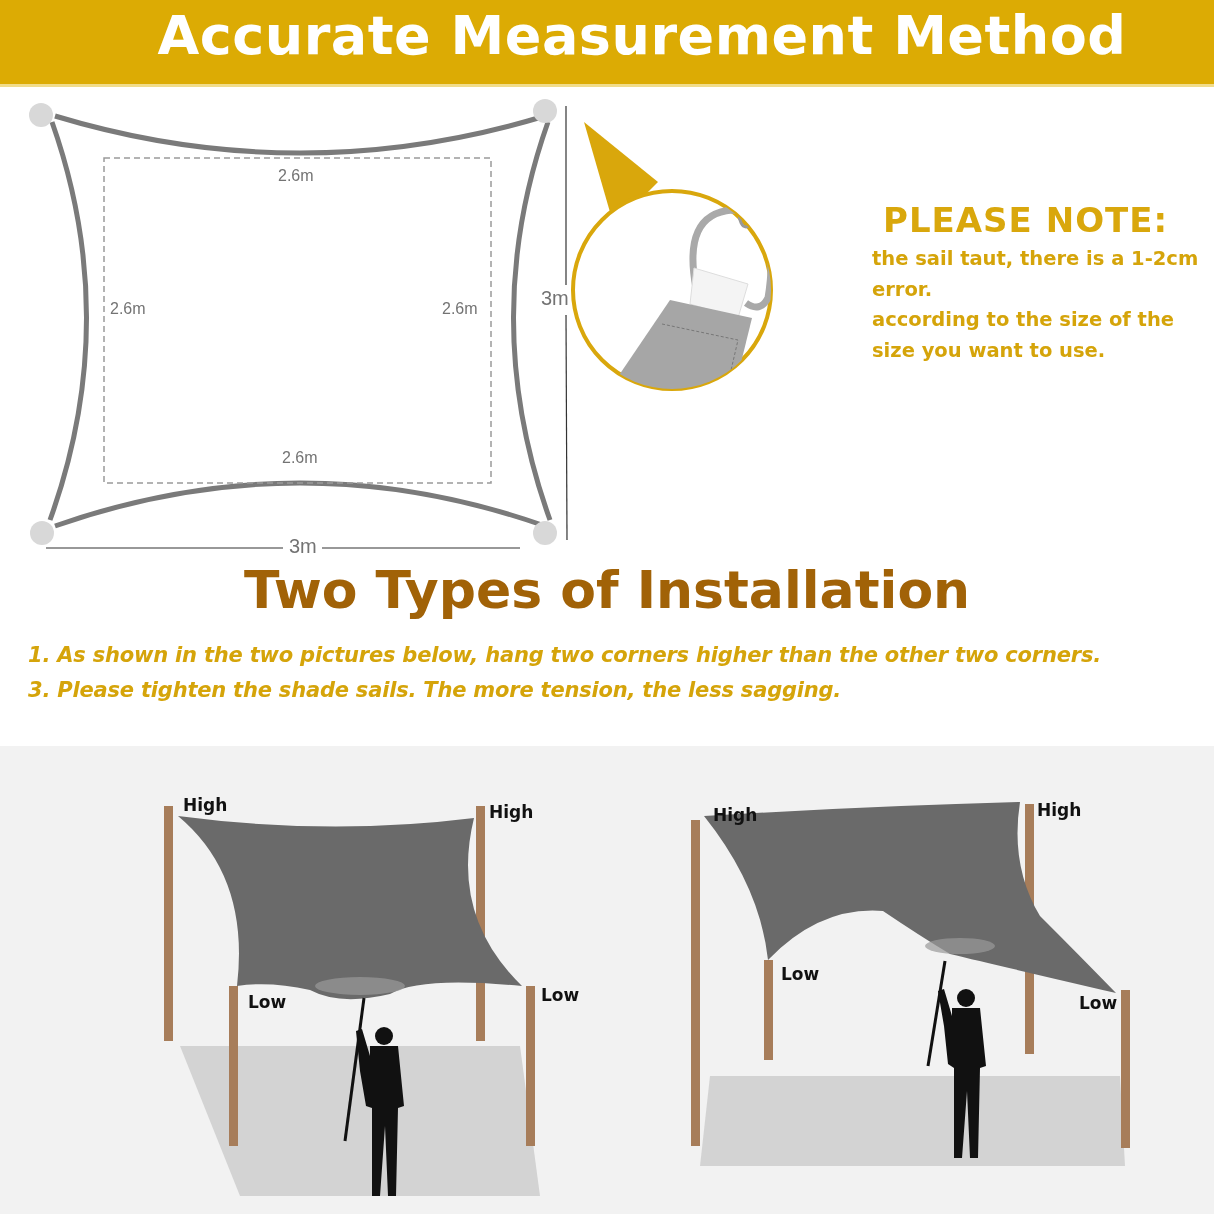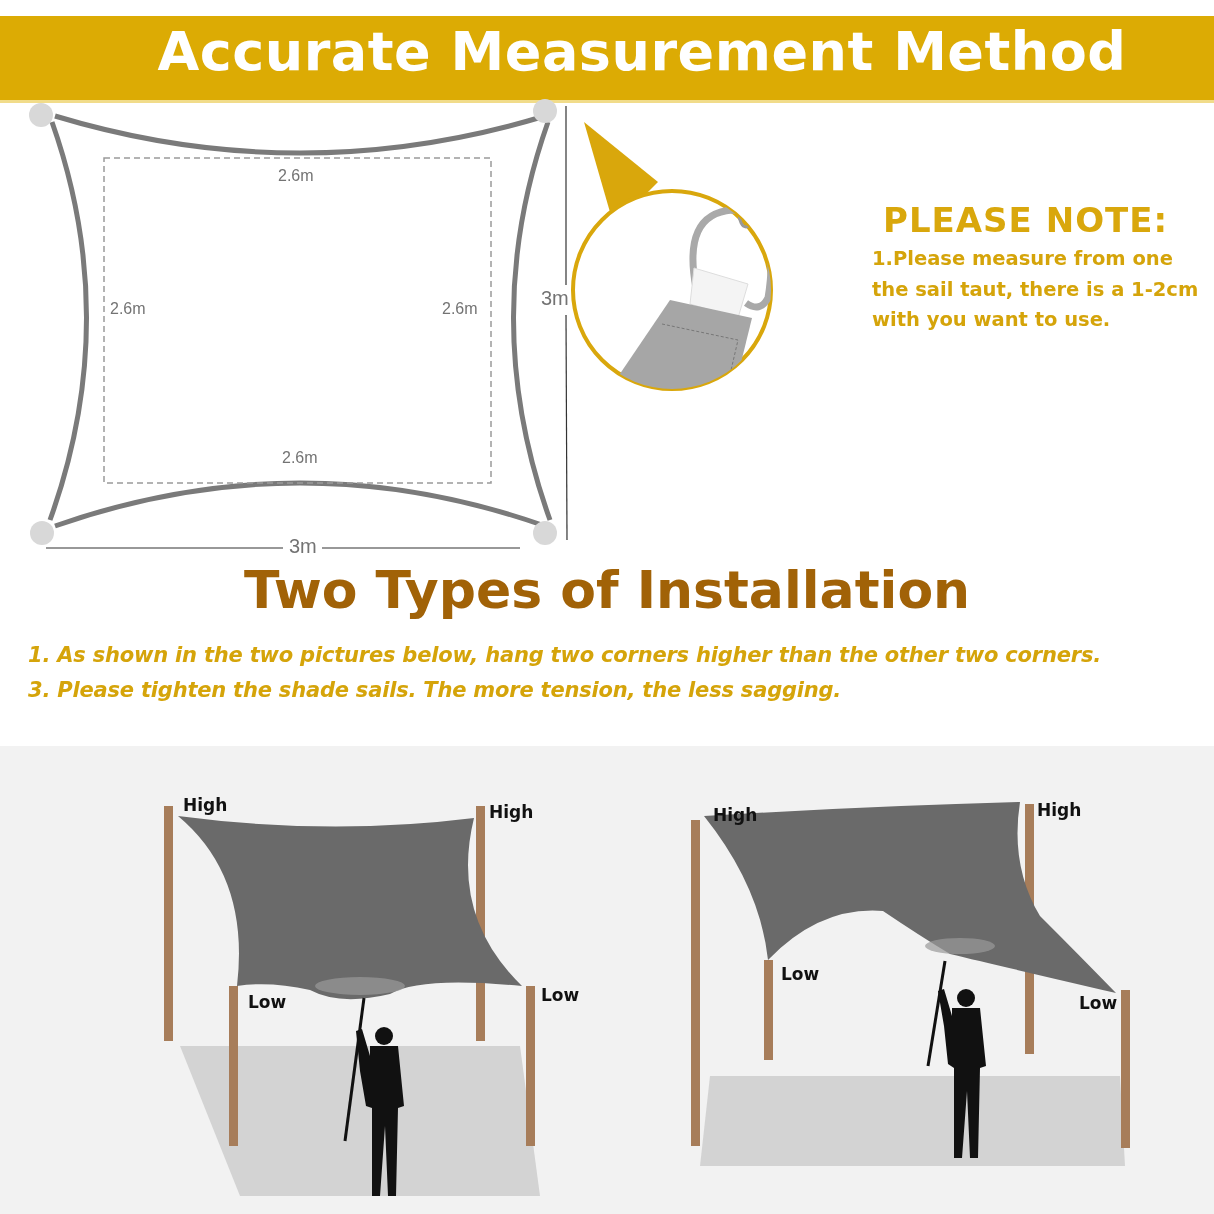--- a/index.html
+++ b/index.html
@@ -1,17 +1,17 @@
 <!DOCTYPE html>
 <html><head>
 <meta charset="utf-8">
 <style>
   html,body{margin:0;padding:0;}
   body{width:1214px;height:1214px;position:relative;overflow:hidden;background:#ffffff;font-family:"DejaVu Sans",sans-serif;}
-  .banner{position:absolute;left:0;top:0;width:1214px;height:84px;background:#dcab04;border-bottom:3px solid #f1dc8a;margin-top:16px;}
+  .banner{position:absolute;left:0;top:0;width:1214px;height:84px;background:#dcab04;border-bottom:3px solid #f1dc8a;}
   .banner-title{position:absolute;left:0;right:0;top:4px;text-align:center;color:#fff;font-family:"DejaVu Sans",sans-serif;font-weight:bold;font-size:54px;letter-spacing:0.5px;padding-left:70px;}
   .diagram{position:absolute;left:0;top:88px;}
   .lbl{position:absolute;font-family:"Liberation Sans",sans-serif;font-size:16px;color:#737373;}
   .lbl-big{font-size:20px;}
   .note{position:absolute;left:872px;top:200px;width:330px;color:#d5a40a;}
   .note-title{font-family:"DejaVu Sans",sans-serif;font-weight:bold;font-size:34px;letter-spacing:1px;margin:0 0 4px 11px;color:#d9a70c;}
   .note-line{font-family:"DejaVu Sans",sans-serif;font-weight:bold;font-size:19.5px;line-height:30.6px;white-space:nowrap;}
   .sec-title{position:absolute;left:0;right:0;top:560px;text-align:center;color:#a16207;font-family:"DejaVu Sans",sans-serif;font-weight:bold;font-size:52px;}
   .steps{position:absolute;left:28px;top:638px;color:#d5a40a;}
   .step{font-family:"DejaVu Sans",sans-serif;font-weight:bold;font-size:21px;line-height:34.5px;white-space:nowrap;letter-spacing:-0.2px;font-style:italic;}
@@ -66,23 +66,24 @@
     <path d="M126 170 Q 112 96 162 92 Q 212 96 198 180 Q 190 195 176 185" fill="none" stroke="#a9a9a9" stroke-width="7"></path>
     <ellipse cx="176" cy="95" rx="7" ry="14" fill="none" stroke="#999" stroke-width="3"></ellipse>
     <polygon points="124,150 178,166 168,200 120,186" fill="#f4f4f4" stroke="#ddd"></polygon>
     <polygon points="100,182 182,200 150,330 20,300" fill="#a6a6a6"></polygon>
     <polyline points="92,206 168,222 150,300" fill="none" stroke="#777" stroke-width="1" stroke-dasharray="3,2"></polyline>
   </g>
 </svg>
 
 <div class="note">
   <div class="note-title">PLEASE NOTE:</div>
-  <div class="note-line">1.Please measure from one</div>
   <div class="note-line">the sail taut, there is a 1-2cm</div>
-  <div class="note-line">with you want to use.</div>
+  <div class="note-line">error.</div>
+  <div class="note-line">according to the size of the</div>
+  <div class="note-line">size you want to use.</div>
 </div>
 
 <div class="sec-title">Two Types of Installation</div>
 <div class="steps">
   <div class="step">1. As shown in the two pictures below, hang two corners higher than the other two corners.</div>
   <div class="step">3. Please tighten the shade sails. The more tension, the less sagging.</div>
 </div>
 
 <div class="photos">
 

